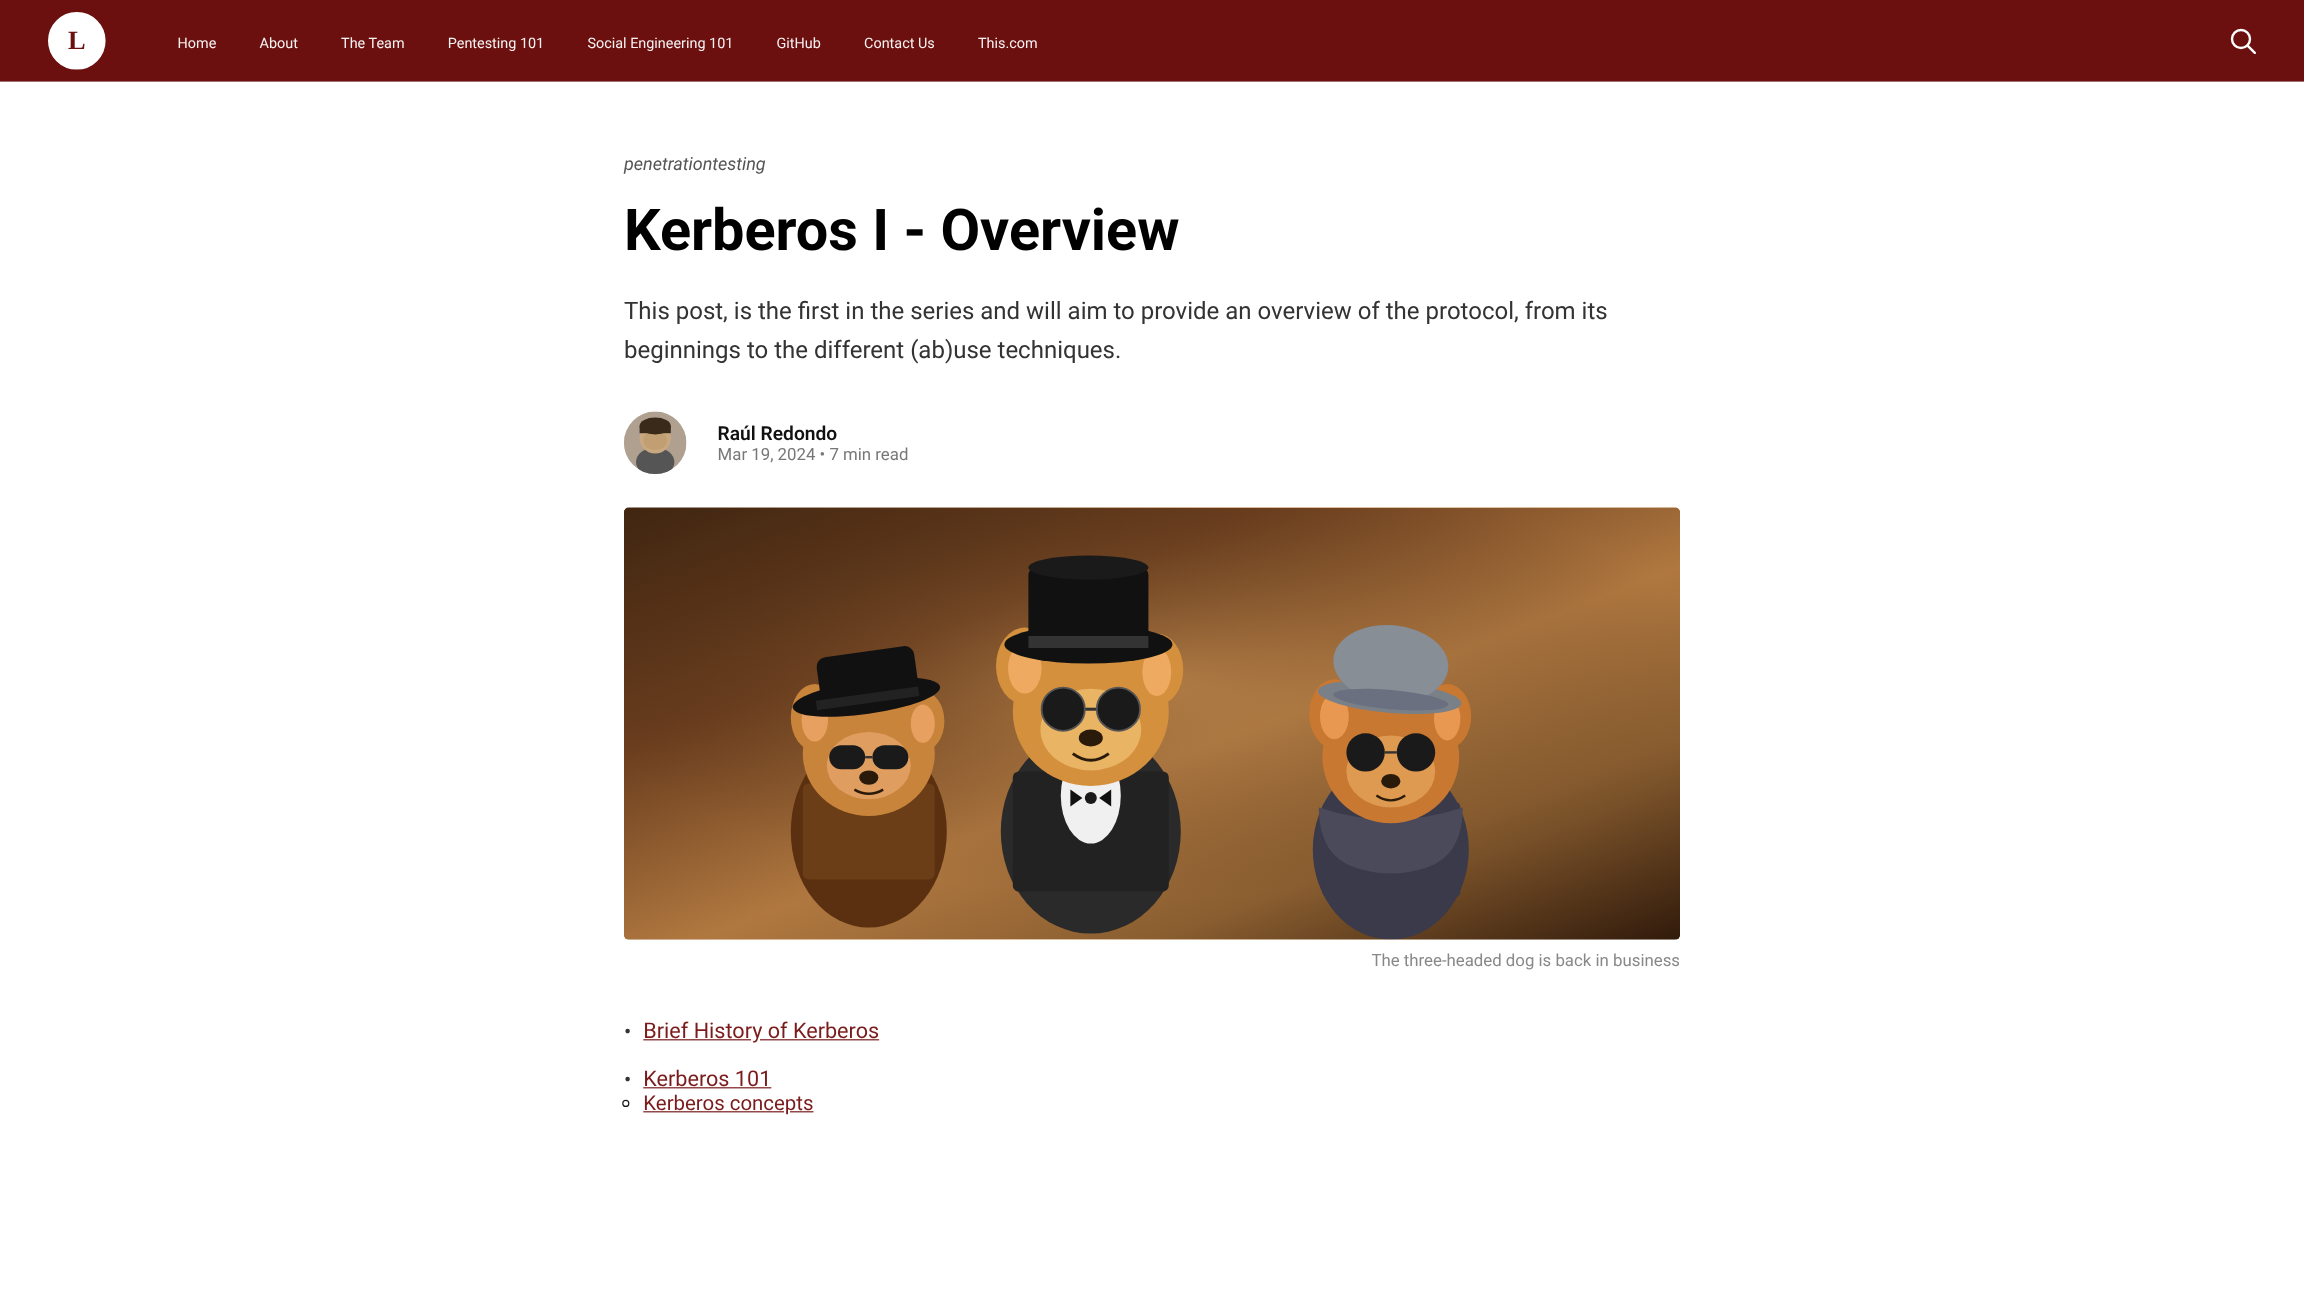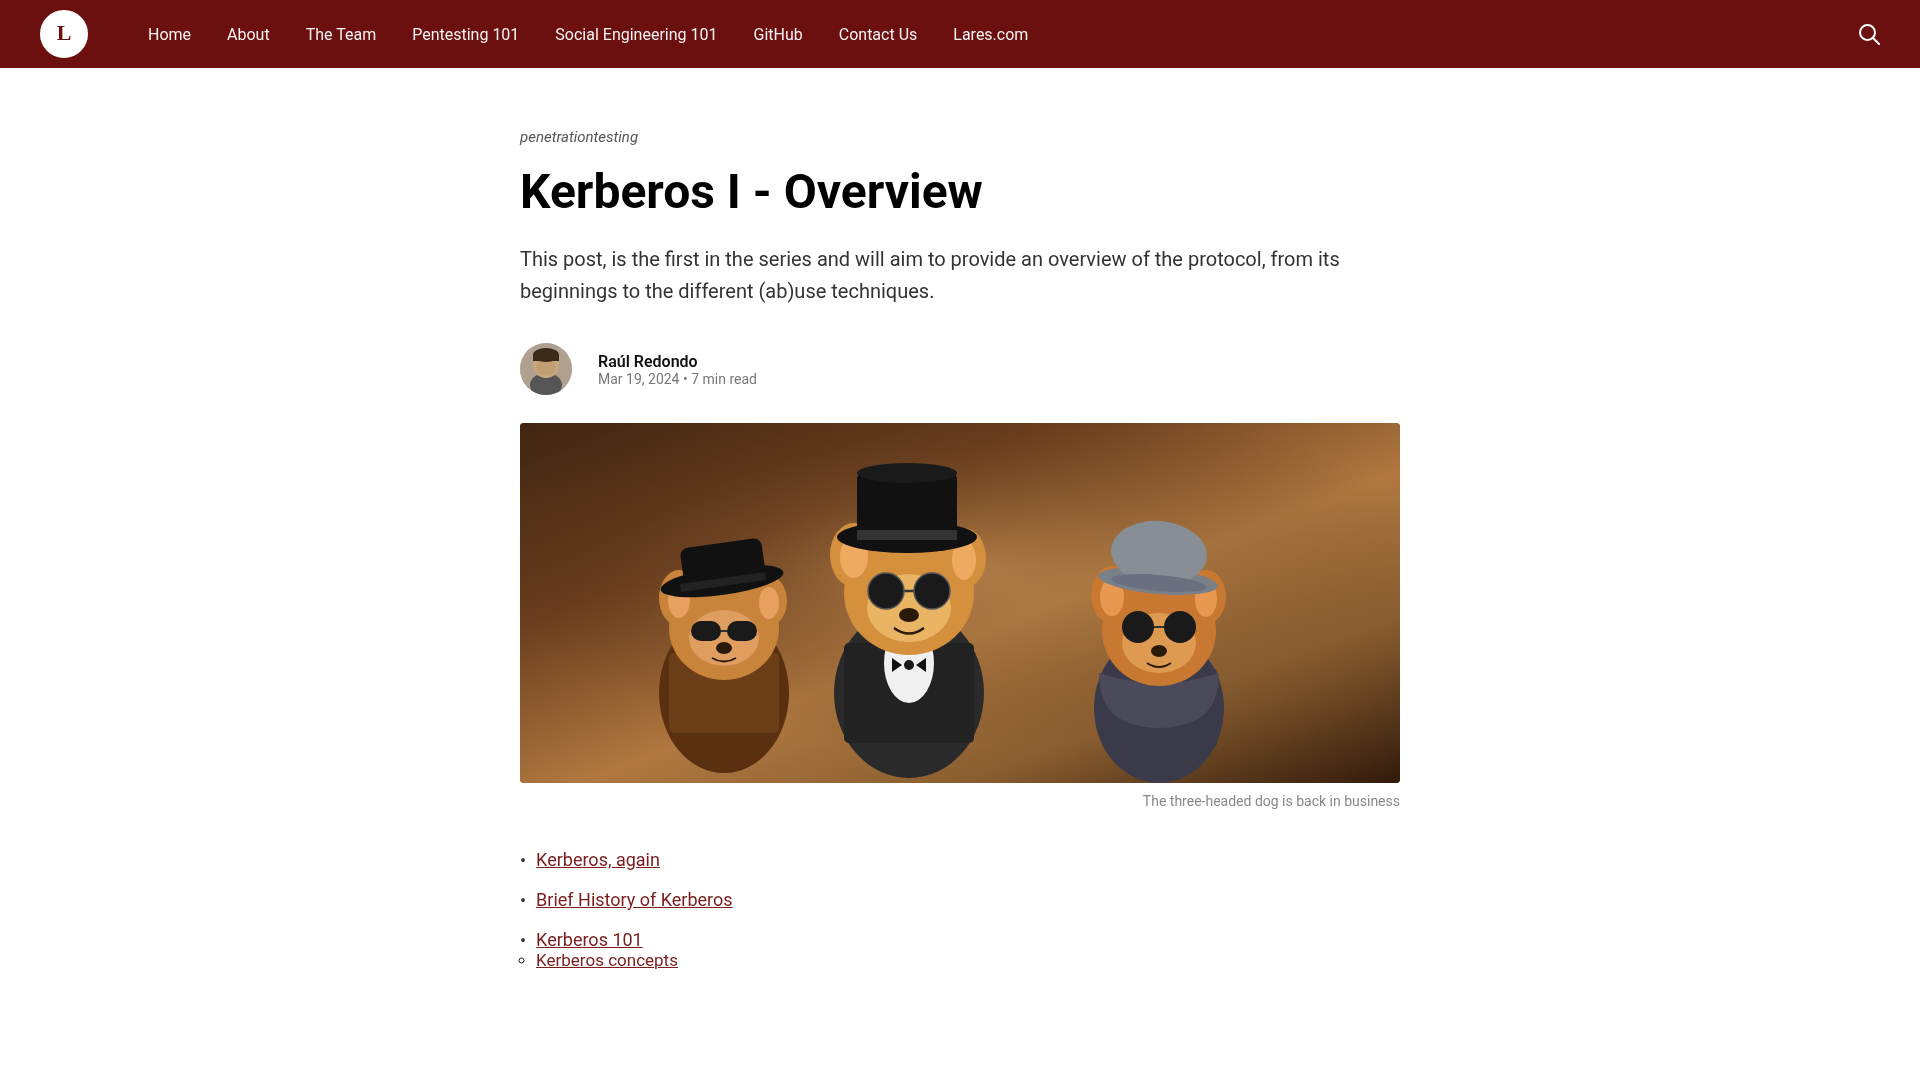--- a/index.html
+++ b/index.html
@@ -51,21 +51,21 @@
       display: flex;
       align-items: center;
       gap: 36px;
       list-style: none;
       flex: 1;
     }
 
     .nav-links a {
       color: #fff;
       text-decoration: none;
-      font-size: 16px;
+      font-size: 12px;
       font-weight: 400;
       opacity: 0.95;
     }
 
     .nav-search {
       margin-left: auto;
     }
 
     .search-icon-btn {
       background: none;
@@ -244,21 +244,21 @@
     <li>
       <a href="#">Social Engineering 101</a>
     </li>
     <li>
       <a href="#">GitHub</a>
     </li>
     <li>
       <a href="#">Contact Us</a>
     </li>
     <li>
-      <a href="#">Lares.com</a>
+      <a href="#">This.com</a>
     </li>
   </ul>
 
   <div class="nav-search">
     <button class="search-icon-btn">
       <svg width="22" height="22" viewBox="0 0 22 22" fill="none" xmlns="http://www.w3.org/2000/svg">
         <circle cx="9.5" cy="9.5" r="7.5" stroke="white" stroke-width="2"></circle>
         <line x1="15" y1="15" x2="21" y2="21" stroke="white" stroke-width="2" stroke-linecap="round"></line>
       </svg>
     </button>
@@ -415,23 +415,20 @@
 
           <path d="M 73 180 Q 85 188 97 180" stroke="#2a1a0a" stroke-width="2" fill="none"></path>
         </g>
       </svg>
     </div>
     <p class="image-caption">The three-headed dog is back in business</p>
   </div>
 
   <ul class="toc-list">
     <li>
-      <a class="toc-link" href="#">Kerberos, again</a>
-    </li>
-    <li>
       <a class="toc-link" href="#">Brief History of Kerberos</a>
     </li>
     <li>
       <div>
         <a class="toc-link" href="#">Kerberos 101</a>
         <ul>
           <li>
             <a class="toc-sub-link" href="#">Kerberos concepts</a>
           </li>
         </ul>

